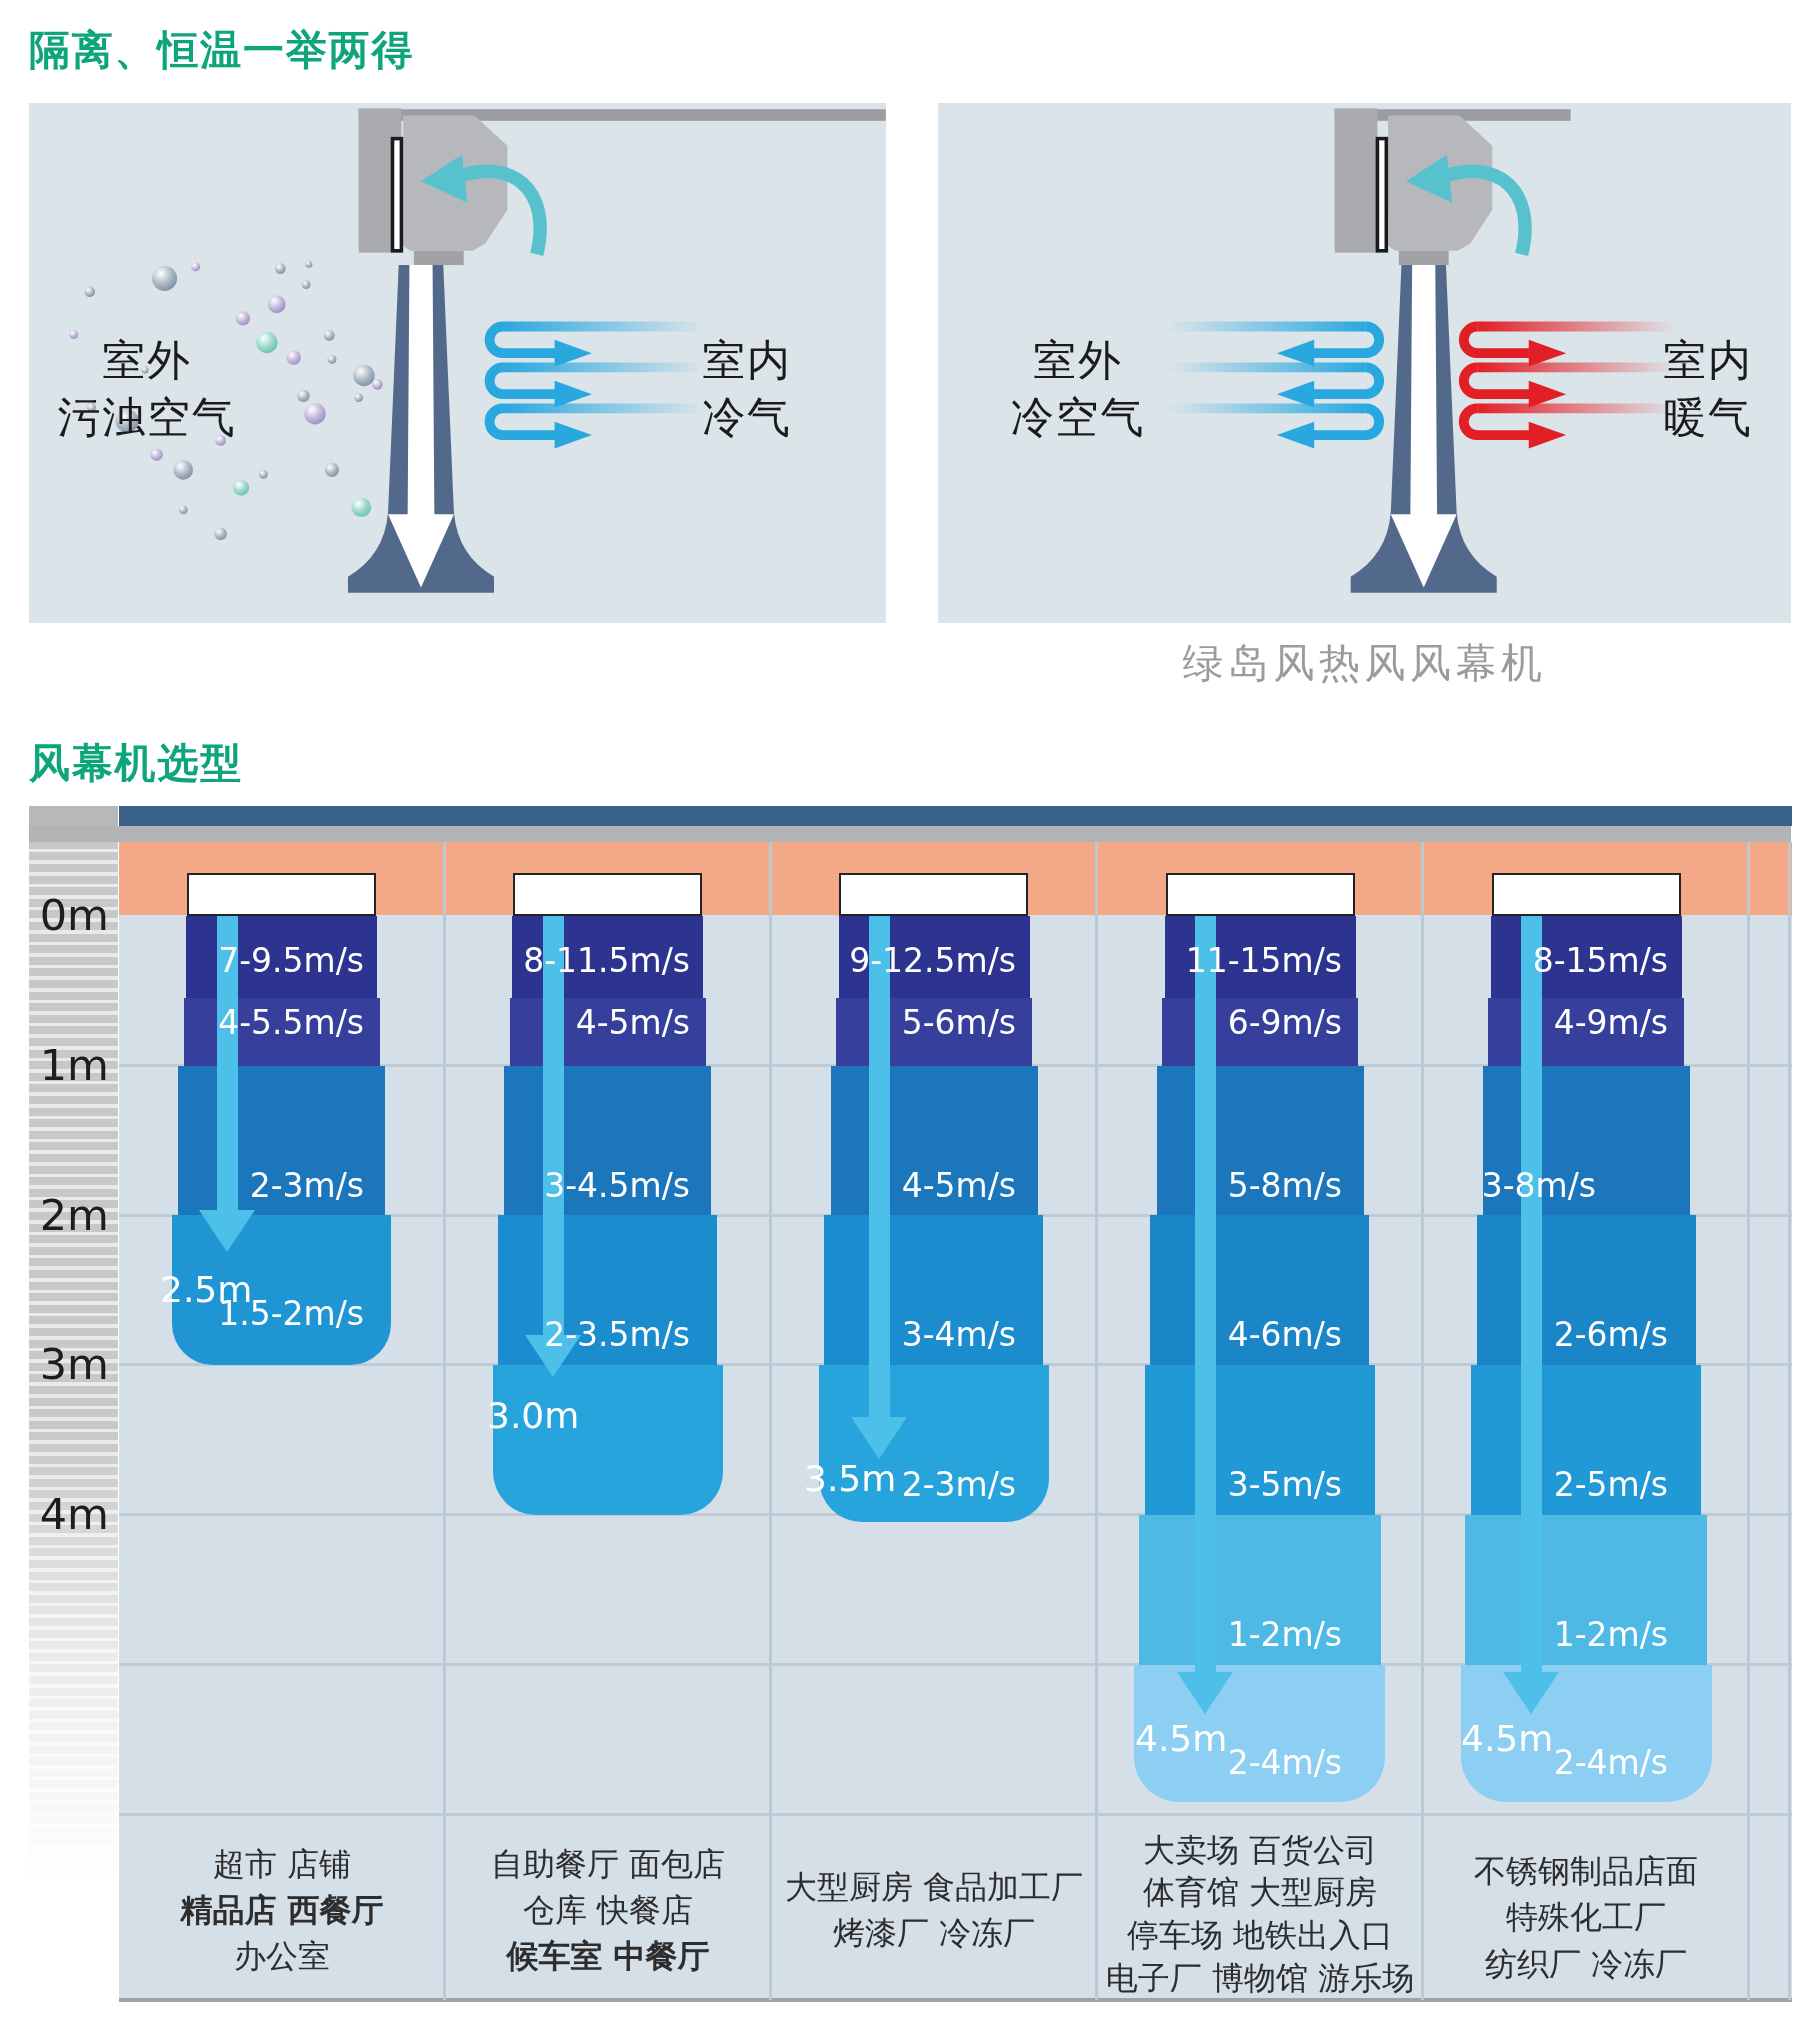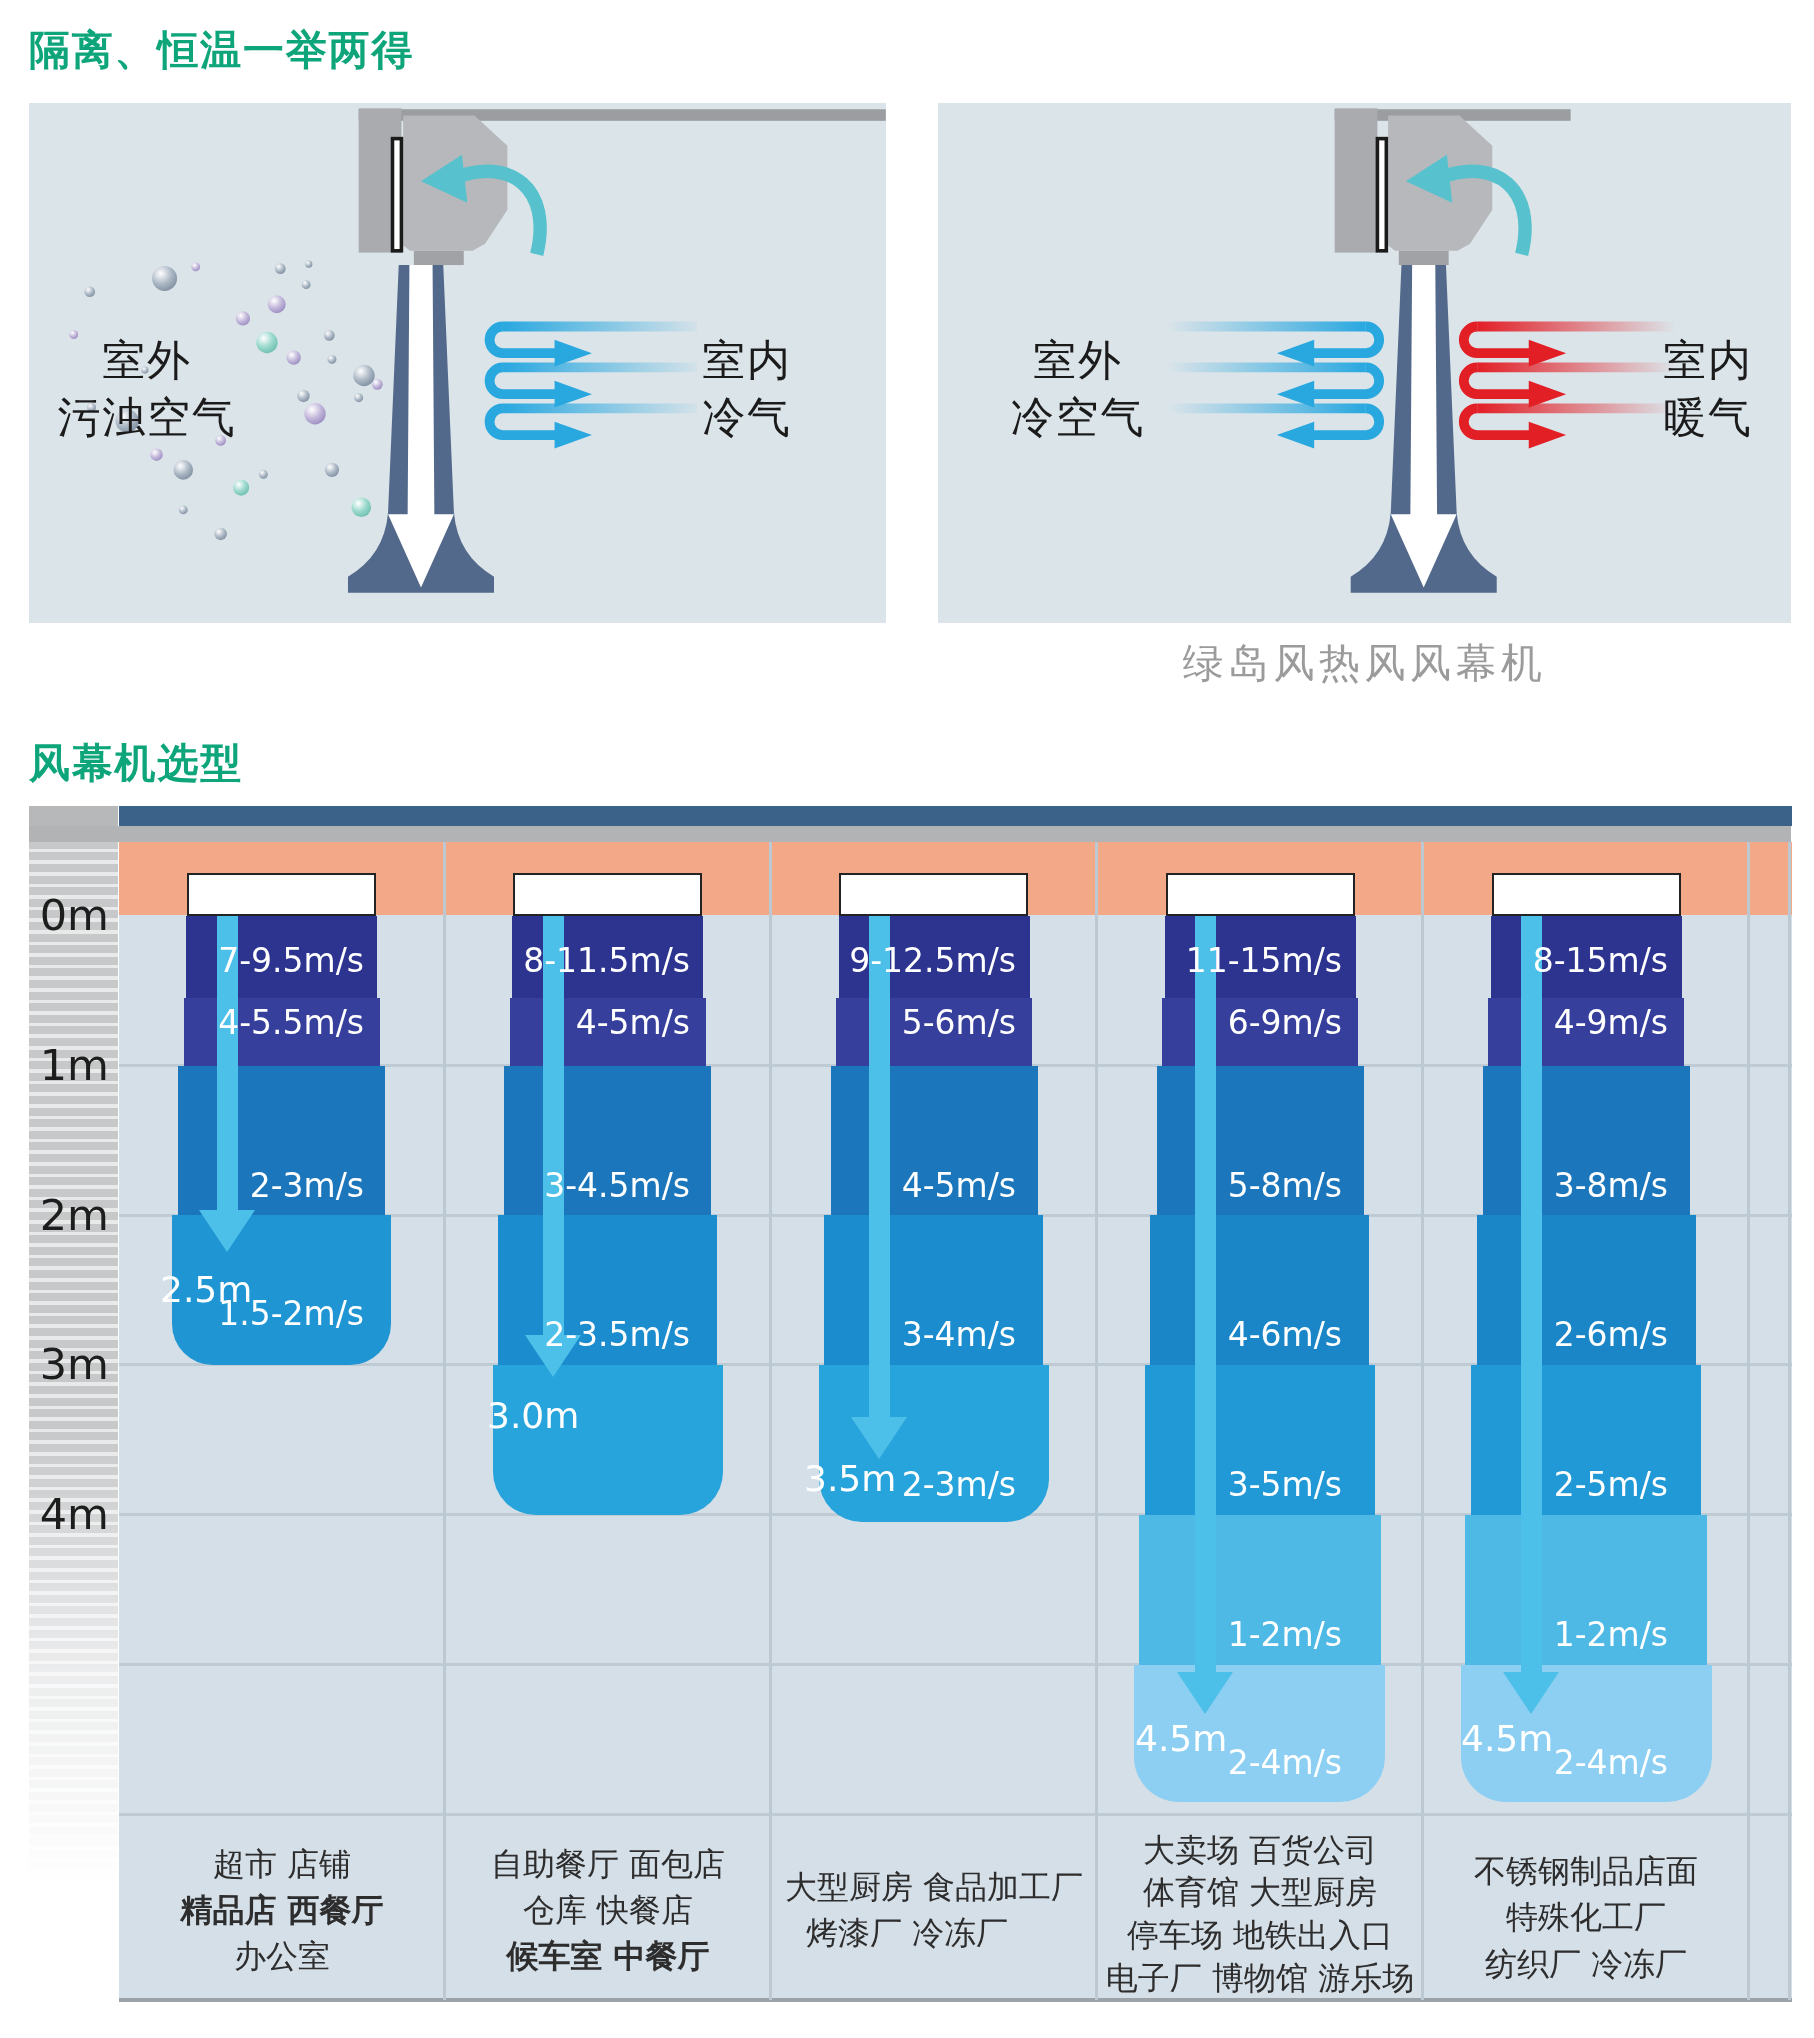--- a/index.html
+++ b/index.html
@@ -270,21 +270,21 @@
       <div class="shaft" style="left:869px;top:916px;height:501px;"></div>
       <div class="ahead" style="left:851px;top:1417px;"></div>
       <div class="unitbox" style="left:839px;top:873px;"></div>
       <div class="abs ms" style="left:784px;top:941px;width:232px;">9-12.5m/s</div>
       <div class="abs ms" style="left:784px;top:1003px;width:232px;">5-6m/s</div>
       <div class="abs ms" style="left:784px;top:1166px;width:232px;">4-5m/s</div>
       <div class="abs ms" style="left:784px;top:1315px;width:232px;">3-4m/s</div>
       <div class="abs ms" style="left:784px;top:1465px;width:232px;">2-3m/s</div>
       <div class="abs reach" style="left:804px;top:1458px;">3.5m</div>
       <div class="abs apps" style="left:771px;top:1866px;width:326px;">大型厨房 食品加工厂</div>
-      <div class="abs apps" style="left:744px;top:1912px;width:326px;">烤漆厂 冷冻厂</div>
+      <div class="abs apps" style="left:771px;top:1912px;width:326px;">烤漆厂 冷冻厂</div>
     </div>
 
     <div>
       <div class="band" style="left:1165px;top:916px;width:191px;height:82px;background:#2D348F;"></div>
       <div class="band" style="left:1162px;top:998px;width:196px;height:68px;background:#363F9C;"></div>
       <div class="band" style="left:1157px;top:1066px;width:207px;height:150px;background:#1B76BC;"></div>
       <div class="band" style="left:1150px;top:1215px;width:219px;height:150px;background:#1A86C8;"></div>
       <div class="band" style="left:1145px;top:1365px;width:230px;height:150px;background:#2099D6;"></div>
       <div class="band" style="left:1139px;top:1515px;width:242px;height:150px;background:#4FB9E6;"></div>
       <div class="band" style="left:1134px;top:1665px;width:251px;height:137px;background:#8CCFF2;border-radius:0 0 45px 45px;"></div>
@@ -311,21 +311,21 @@
       <div class="band" style="left:1483px;top:1066px;width:207px;height:150px;background:#1B76BC;"></div>
       <div class="band" style="left:1477px;top:1215px;width:219px;height:150px;background:#1A86C8;"></div>
       <div class="band" style="left:1471px;top:1365px;width:230px;height:150px;background:#2099D6;"></div>
       <div class="band" style="left:1465px;top:1515px;width:242px;height:150px;background:#4FB9E6;"></div>
       <div class="band" style="left:1461px;top:1665px;width:251px;height:137px;background:#8CCFF2;border-radius:0 0 45px 45px;"></div>
       <div class="shaft" style="left:1521px;top:916px;height:756px;"></div>
       <div class="ahead" style="left:1503px;top:1672px;"></div>
       <div class="unitbox" style="left:1492px;top:873px;"></div>
       <div class="abs ms" style="left:1436px;top:941px;width:232px;">8-15m/s</div>
       <div class="abs ms" style="left:1436px;top:1003px;width:232px;">4-9m/s</div>
-      <div class="abs ms" style="left:1436px;top:1166px;width:232px;">3-8m/s</div>
+      <div class="abs ms" style="left:1364px;top:1166px;width:232px;">3-8m/s</div>
       <div class="abs ms" style="left:1436px;top:1315px;width:232px;">2-6m/s</div>
       <div class="abs ms" style="left:1436px;top:1465px;width:232px;">2-5m/s</div>
       <div class="abs ms" style="left:1436px;top:1615px;width:232px;">1-2m/s</div>
       <div class="abs ms" style="left:1436px;top:1743px;width:232px;">2-4m/s</div>
       <div class="abs reach" style="left:1461px;top:1718px;">4.5m</div>
       <div class="abs apps" style="left:1423px;top:1850px;width:326px;">不锈钢制品店面</div>
       <div class="abs apps" style="left:1423px;top:1896px;width:326px;">特殊化工厂</div>
       <div class="abs apps" style="left:1423px;top:1943px;width:326px;">纺织厂 冷冻厂</div>
     </div>
 

